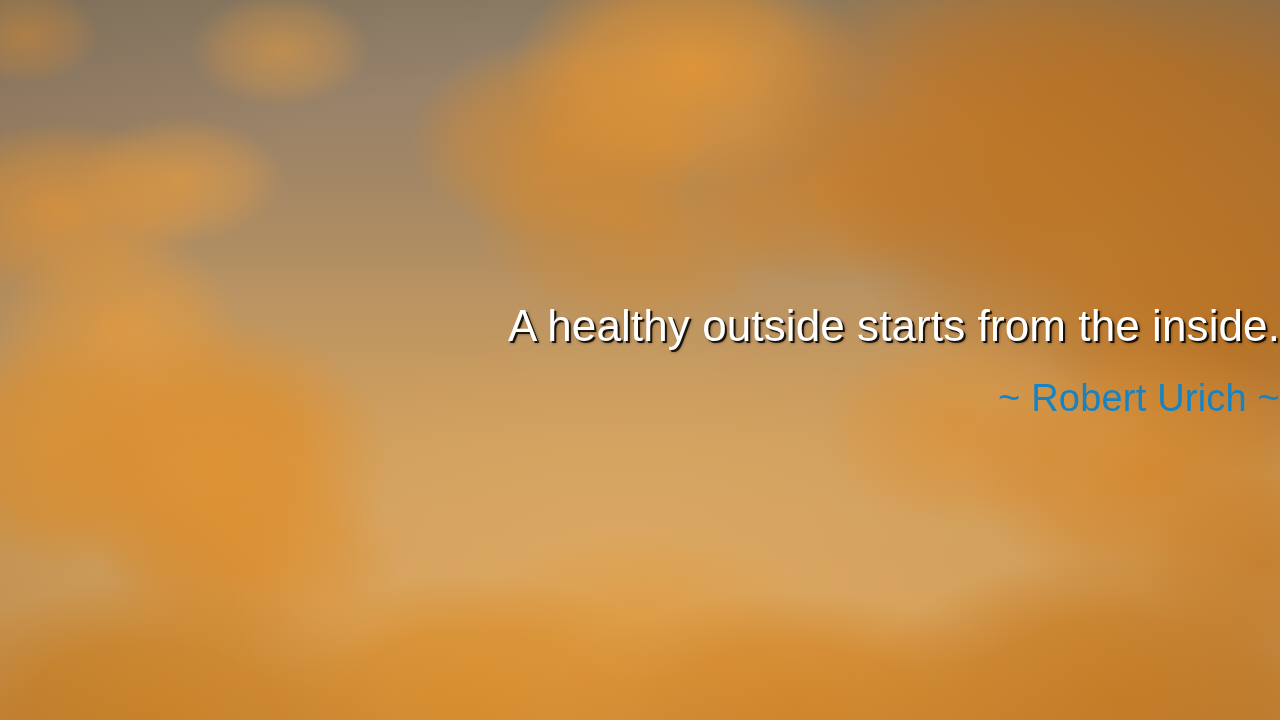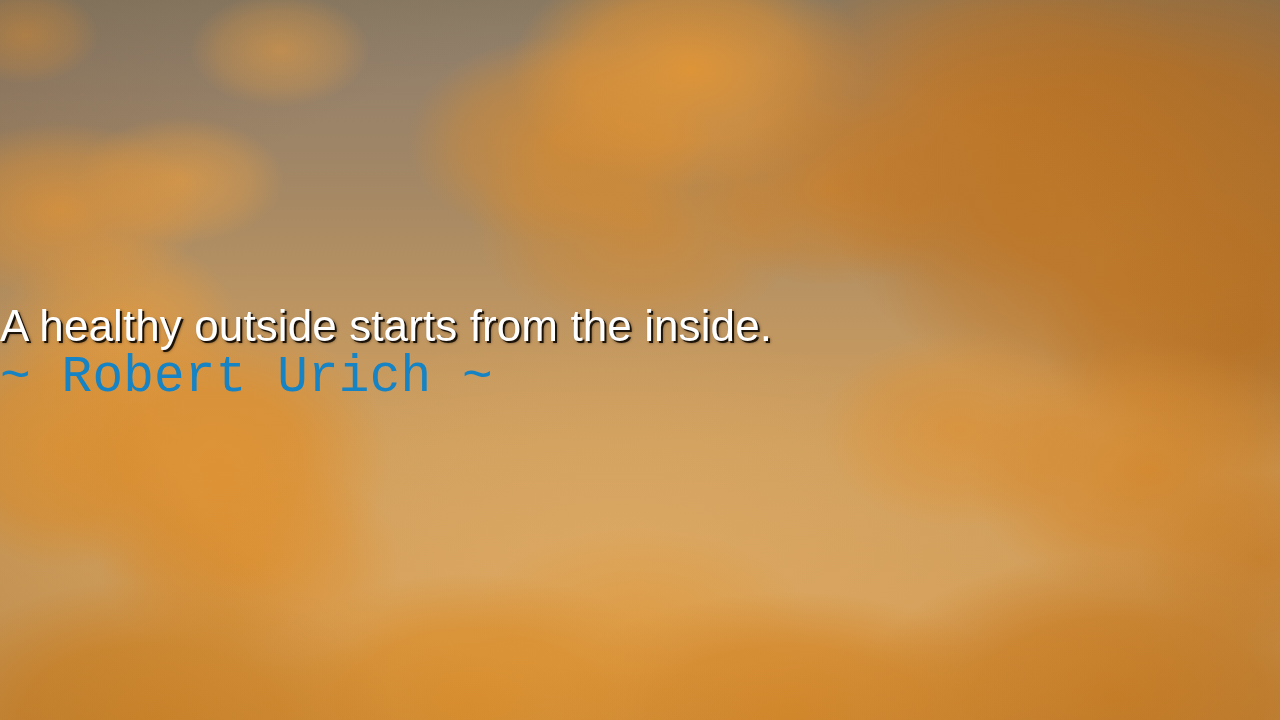--- a/index.html
+++ b/index.html
@@ -177,42 +177,42 @@
       rgba(0,0,0,0) 55%, rgba(60,35,10,0.16) 100%);
     pointer-events: none;
   }
 
   
   .quote-block {
     position: absolute;
     left: 0;
     right: 0;
     top: 300px;
-    text-align: left;
+    text-align: right;
     pointer-events: none;
   }
 
   .quote-text {
     display: block;
     font-family: "Liberation Sans", sans-serif;
     font-size: 44px;
     font-weight: 400;
     line-height: 52px;
     color: #ffffff;
     letter-spacing: 0.1px;
     text-shadow:
       2px 2px 0px rgba(20,12,4,0.92),
       2px 2px 3px rgba(20,12,4,0.55);
   }
 
   .quote-author {
     display: block;
-    margin-top: 4px;
-    font-family: Liberation Mono, monospace;
-    font-size: 51px;
+    margin-top: 24px;
+    font-family: Liberation Sans, sans-serif;
+    font-size: 38px;
     font-weight: 400;
     line-height: 44px;
     color: #1583c4;
     letter-spacing: 0.2px;
   }
 </style>
 </head>
 <body>
 
 <div id="stage">

